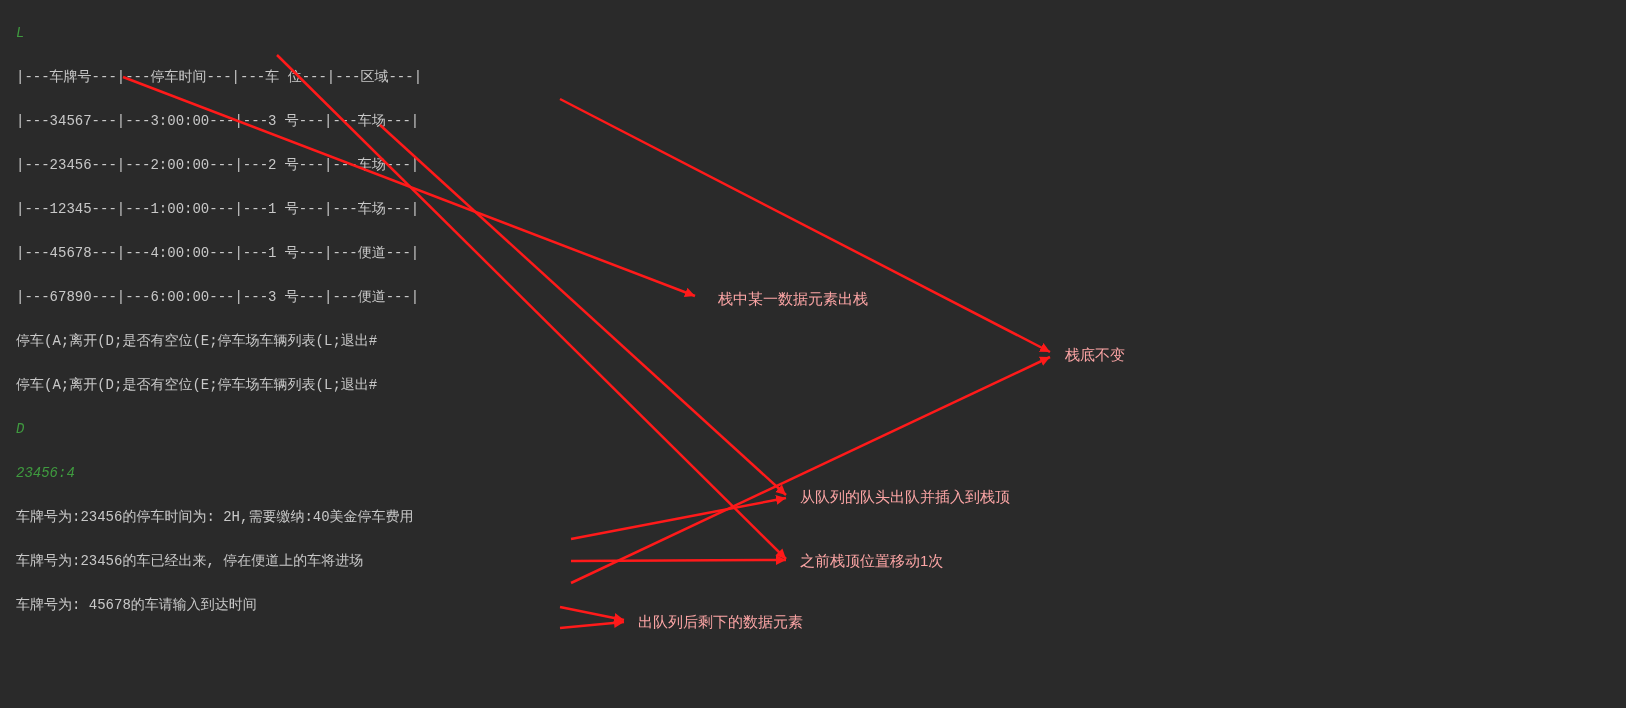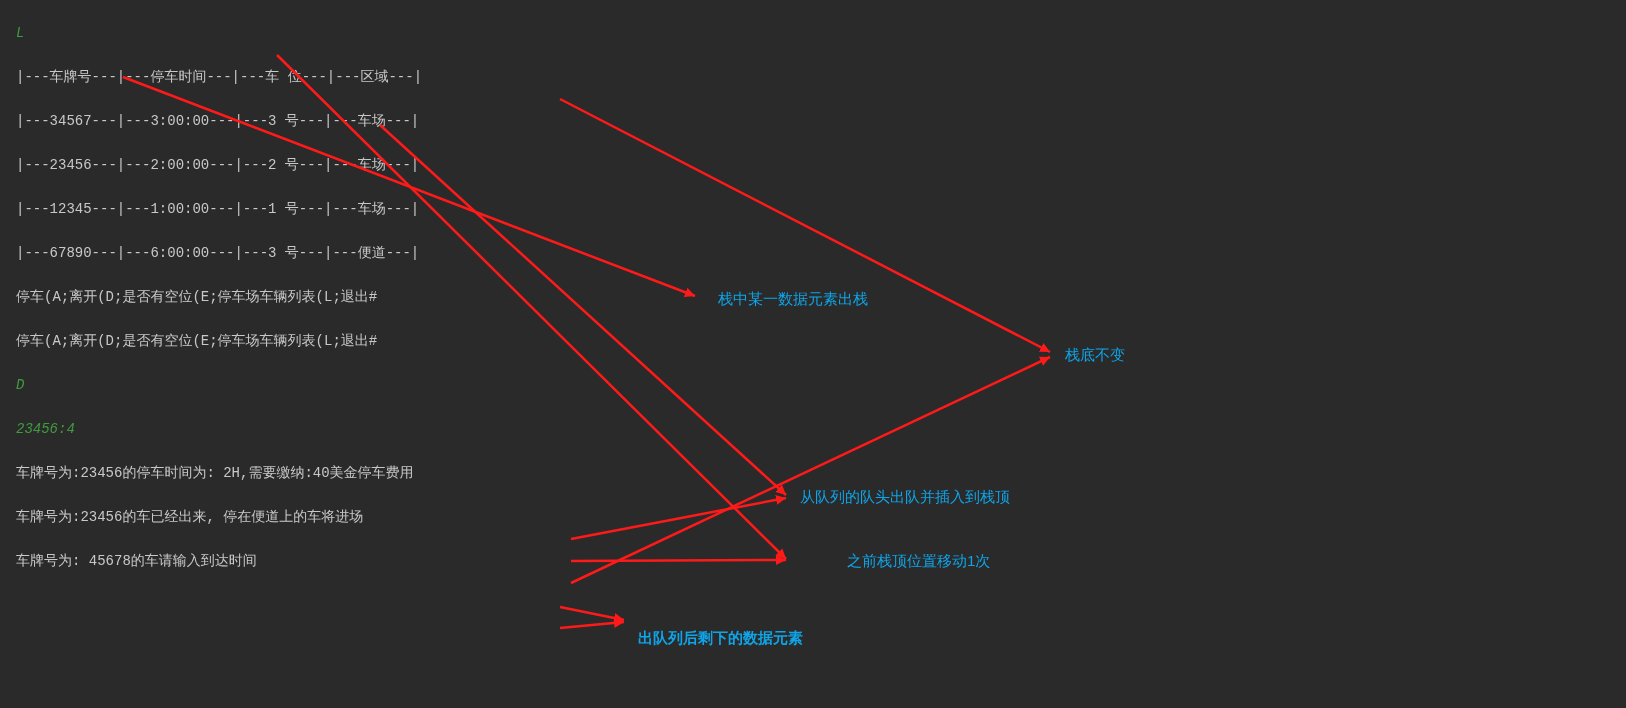--- a/index.html
+++ b/index.html
@@ -21,21 +21,21 @@
     white-space: pre;
     line-height: 22px;
   }
   .line { display: block; }
   .italic-green {
     color: #3f9a3f;
     font-style: italic;
   }
   .annotation {
     position: absolute;
-    color: #0ea5e9;
+    color: #fca5a5;
     font-family: sans-serif;
     font-size: 15px;
     white-space: nowrap;
   }
   svg.arrows {
     position: absolute;
     top: 0;
     left: 0;
     width: 1626px;
     height: 708px;
@@ -44,20 +44,21 @@
 </style>
 </head>
 <body>
 
 <div class="terminal">
 <span class="line italic-green">L</span>
 <span class="line">|---车牌号---|---停车时间---|---车 位---|---区域---|</span>
 <span class="line">|---34567---|---3:00:00---|---3 号---|---车场---|</span>
 <span class="line">|---23456---|---2:00:00---|---2 号---|---车场---|</span>
 <span class="line">|---12345---|---1:00:00---|---1 号---|---车场---|</span>
+<span class="line">|---45678---|---4:00:00---|---1 号---|---便道---|</span>
 <span class="line">|---67890---|---6:00:00---|---3 号---|---便道---|</span>
 <span class="line">停车(A;离开(D;是否有空位(E;停车场车辆列表(L;退出#</span>
 <span class="line">停车(A;离开(D;是否有空位(E;停车场车辆列表(L;退出#</span>
 <span class="line italic-green">D</span>
 <span class="line italic-green">23456:4</span>
 <span class="line">车牌号为:23456的停车时间为: 2H,需要缴纳:40美金停车费用</span>
 <span class="line">车牌号为:23456的车已经出来, 停在便道上的车将进场</span>
 <span class="line">车牌号为: 45678的车请输入到达时间</span>
 
 
@@ -91,14 +92,14 @@
   <line x1="277" y1="55" x2="786" y2="559" stroke="#ff1a1a" stroke-width="2.5" marker-end="url(#ah)"></line>
   <line x1="571" y1="561" x2="786" y2="560" stroke="#ff1a1a" stroke-width="2.5" marker-end="url(#ah)"></line>
 
   <line x1="560" y1="607" x2="624" y2="620" stroke="#ff1a1a" stroke-width="2.5" marker-end="url(#ah)"></line>
   <line x1="560" y1="628" x2="624" y2="622" stroke="#ff1a1a" stroke-width="2.5" marker-end="url(#ah)"></line>
 </svg>
 
 <div class="annotation" style="left:718px; top:290px;">栈中某一数据元素出栈</div>
 <div class="annotation" style="left:1065px; top:346px;">栈底不变</div>
 <div class="annotation" style="left:800px; top:488px;">从队列的队头出队并插入到栈顶</div>
-<div class="annotation" style="left:800px; top:552px;margin-left:47px;">之前栈顶位置移动1次</div>
-<div class="annotation" style="left:638px; top:629px;font-weight:bold;">出队列后剩下的数据元素</div>
+<div class="annotation" style="left:800px; top:552px;">之前栈顶位置移动1次</div>
+<div class="annotation" style="left:638px; top:613px;">出队列后剩下的数据元素</div>
 
 </body></html>

